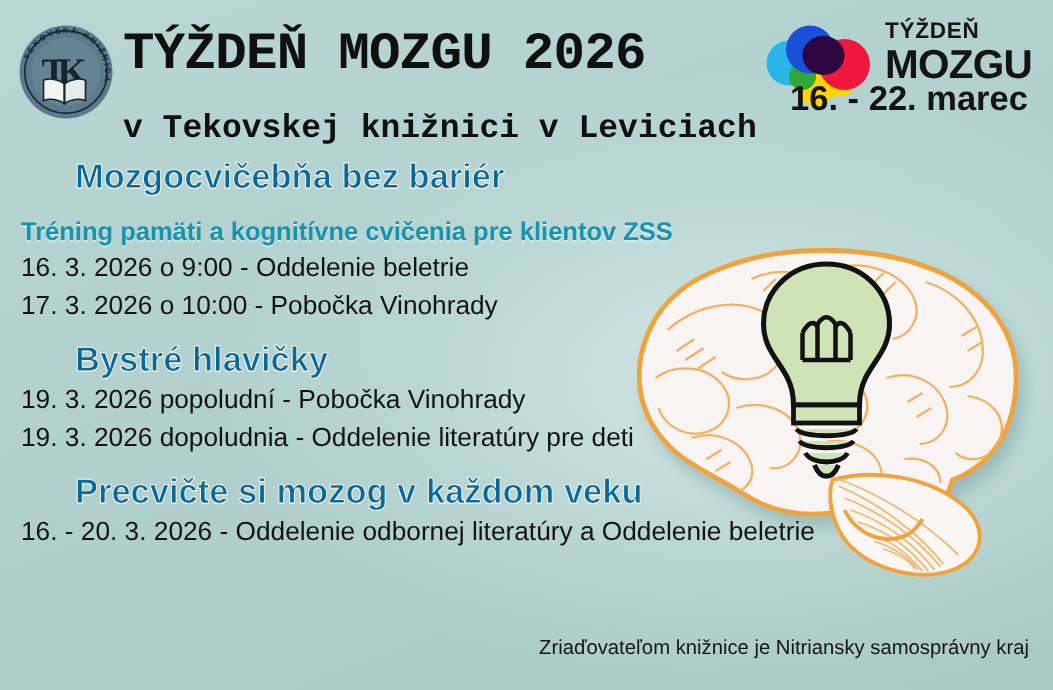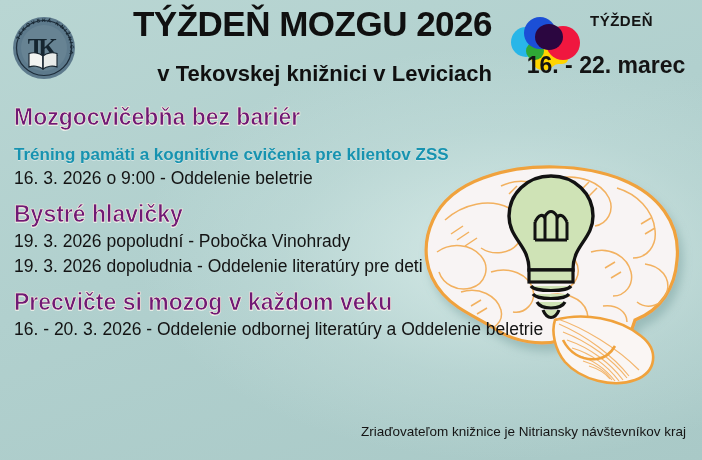--- a/index.html
+++ b/index.html
@@ -35,23 +35,24 @@
     width: 702px;
     height: 96px;
   }
   #lib-logo {
     position: absolute;
     left: 10px; top: 14px;
     width: 68px; height: 68px;
   }
   #title-block {
     position: absolute;
-    left: 82px; top: 4px;
+    left: 82px; top: 16px;
     width: 410px;
-    text-align: right;
+    text-align: left;
+    font-family: Liberation Mono, monospace;
   }
   #main-title {
     font-size: 35px;
     font-weight: bold;
     color: #101010;
     letter-spacing: -0.5px;
     line-height: 40px;
     white-space: nowrap;
   }
   #sub-title {
@@ -112,25 +113,26 @@
   
   #content {
     position: absolute;
     left: 14px; top: 100px;
     width: 660px;
   }
   .section { margin-bottom: 4px; }
   .sec-head {
     font-size: 23px;
     font-weight: bold;
-    color: #701a75;
+    color: #0369a1;
     line-height: 30px;
     white-space: nowrap;
     -webkit-text-stroke: 0.6px #fdf3e2;
     text-shadow: 0 1px 0 rgba(255,255,255,0.55);
+    margin-left: 36px;
   }
   .sec-sub {
     font-size: 17px;
     font-weight: bold;
     color: #1793b0;
     line-height: 22px;
     text-shadow: 0 1px 0 rgba(255,255,255,0.4);
     margin-top: 12px;
   }
   .sec-line {
@@ -201,20 +203,21 @@
 
           <circle cx="36" cy="23" r="16" fill="#1b4fd6"></circle>
 
           <circle cx="59" cy="33" r="17" fill="#f0173f"></circle>
 
           <ellipse cx="45" cy="27" rx="14" ry="13" fill="#2b0640"></ellipse>
         </svg>
       </div>
       <div id="brand-wordmark">
         <div id="brand-tyzden">TÝŽDEŇ</div>
+        <div id="brand-mozgu">MOZGU</div>
       </div>
       <div id="brand-dates">16. - 22. marec</div>
     </div>
   </div>
 
   <div id="brain-art">
     <svg viewBox="0 0 290 250" width="290" height="250">
       <defs>
         <filter id="soft" x="-20%" y="-20%" width="150%" height="150%">
           <feDropShadow dx="4" dy="7" stdDeviation="5" flood-color="#6f9795" flood-opacity="0.45"></feDropShadow>
@@ -296,28 +299,29 @@
       </g>
     </svg>
   </div>
 
   <div id="content">
 
     <div class="section" id="sec1">
       <div class="sec-head">Mozgocvičebňa bez bariér</div>
       <div class="sec-sub">Tréning pamäti a kognitívne cvičenia pre klientov ZSS</div>
       <div class="sec-line">16. 3. 2026 o 9:00 - Oddelenie beletrie</div>
+      <div class="sec-line">17. 3. 2026 o 10:00 - Pobočka Vinohrady</div>
     </div>
 
     <div class="section" id="sec2">
       <div class="sec-head">Bystré hlavičky</div>
       <div class="sec-line">19. 3. 2026 popoludní - Pobočka Vinohrady</div>
       <div class="sec-line">19. 3. 2026 dopoludnia - Oddelenie literatúry pre deti</div>
     </div>
 
     <div class="section" id="sec3">
       <div class="sec-head">Precvičte si mozog v každom veku</div>
       <div class="sec-line">16. - 20. 3. 2026 - Oddelenie odbornej literatúry a Oddelenie beletrie</div>
     </div>
   </div>
 
-  <div id="footer-note">Zriaďovateľom knižnice je Nitriansky návštevníkov kraj</div>
+  <div id="footer-note">Zriaďovateľom knižnice je Nitriansky samosprávny kraj</div>
 </div>
 
 </body></html>

